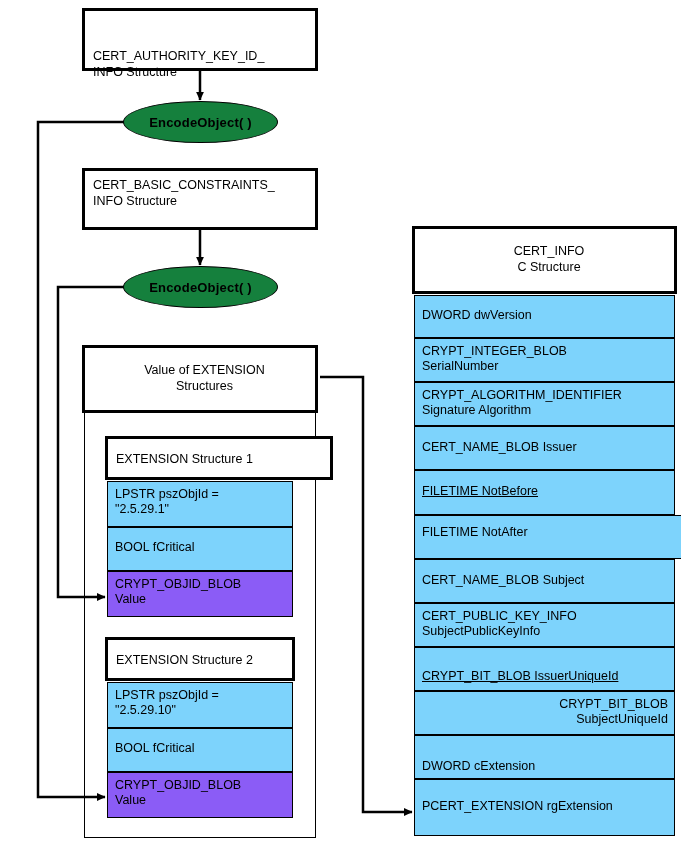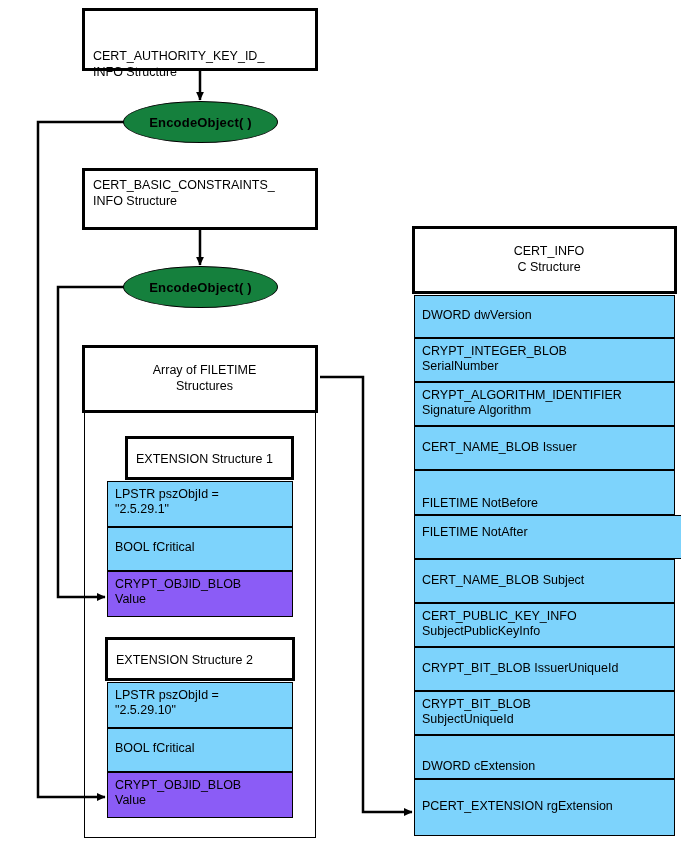--- a/index.html
+++ b/index.html
@@ -130,25 +130,25 @@
 INFO Structure</div>
   </div>
 
   <div class="ellipse" style="left:123px; top:266px; width:155px; height:42px;">
     <span>EncodeObject( )</span>
   </div>
 
   <div class="container-outline" style="left:84px; top:377px; width:232px; height:461px;"></div>
 
   <div class="node thick" style="left:82px; top:345px; width:236px; height:68px;">
-    <div class="boxlabel center" style="left:0; top:8px; width:230px;">Array of FILETIME
+    <div class="boxlabel center" style="left:0; top:8px; width:230px;">Value of EXTENSION
 Structures</div>
   </div>
 
-  <div class="node thick" style="left:105px; top:436px; width:169px; height:44px;margin-left:20px;">
+  <div class="node thick" style="left:105px; top:436px; width:228px; height:44px;">
     <div class="boxlabel" style="left:0; top:6px; width:184px;">EXTENSION Structure 1</div>
   </div>
   <div class="cell" style="left:107px; top:481px; width:186px; height:46px;">LPSTR  pszObjId =
 "2.5.29.1"</div>
   <div class="cell" style="left:107px; top:527px; width:186px; height:44px; padding-top:12px;">BOOL  fCritical</div>
   <div class="cell shaded" style="left:107px; top:571px; width:186px; height:46px;">CRYPT_OBJID_BLOB
 Value</div>
 
   <div class="node thick" style="left:105px; top:637px; width:190px; height:44px;">
     <div class="boxlabel" style="left:0; top:6px; width:184px;">EXTENSION Structure 2</div>
@@ -163,24 +163,24 @@
     <div class="boxlabel center" style="left:0; top:8px; width:259px;">CERT_INFO
 C Structure</div>
   </div>
 
   <div class="cell" style="left:414px; top:295px; width:261px; height:43px; padding-top:12px;">DWORD dwVersion</div>
   <div class="cell" style="left:414px; top:338px; width:261px; height:44px;">CRYPT_INTEGER_BLOB
 SerialNumber</div>
   <div class="cell" style="left:414px; top:382px; width:261px; height:44px;">CRYPT_ALGORITHM_IDENTIFIER
 Signature Algorithm</div>
   <div class="cell" style="left:414px; top:426px; width:261px; height:44px; padding-top:13px;">CERT_NAME_BLOB Issuer</div>
-  <div class="cell" style="left:414px; top:470px; width:261px; height:45px; padding-top:25px;">FILETIME NotBefore</div>
+  <div class="cell" style="left:414px; top:470px; width:261px; height:45px; padding-top:13px;text-decoration:underline;">FILETIME NotBefore</div>
   <div class="cell" style="left:414px; top:515px; width:287px; height:44px; padding-top:9px;">FILETIME NotAfter</div>
   <div class="cell" style="left:414px; top:559px; width:261px; height:44px; padding-top:13px;">CERT_NAME_BLOB Subject</div>
   <div class="cell" style="left:414px; top:603px; width:261px; height:44px;">CERT_PUBLIC_KEY_INFO
 SubjectPublicKeyInfo</div>
-  <div class="cell" style="left:414px; top:647px; width:261px; height:44px; padding-top:13px;">CRYPT_BIT_BLOB IssuerUniqueId</div>
-  <div class="cell" style="left:414px; top:691px; width:261px; height:44px;">CRYPT_BIT_BLOB
+  <div class="cell" style="left:414px; top:647px; width:261px; height:44px; padding-top:21px;text-decoration:underline;">CRYPT_BIT_BLOB IssuerUniqueId</div>
+  <div class="cell" style="left:414px; top:691px; width:261px; height:44px;text-align:right;">CRYPT_BIT_BLOB
 SubjectUniqueId</div>
   <div class="cell" style="left:414px; top:735px; width:261px; height:44px; padding-top:23px;">DWORD cExtension</div>
   <div class="cell" style="left:414px; top:779px; width:261px; height:57px; padding-top:19px;">PCERT_EXTENSION rgExtension</div>
 
 </div>
 
 </body></html>

